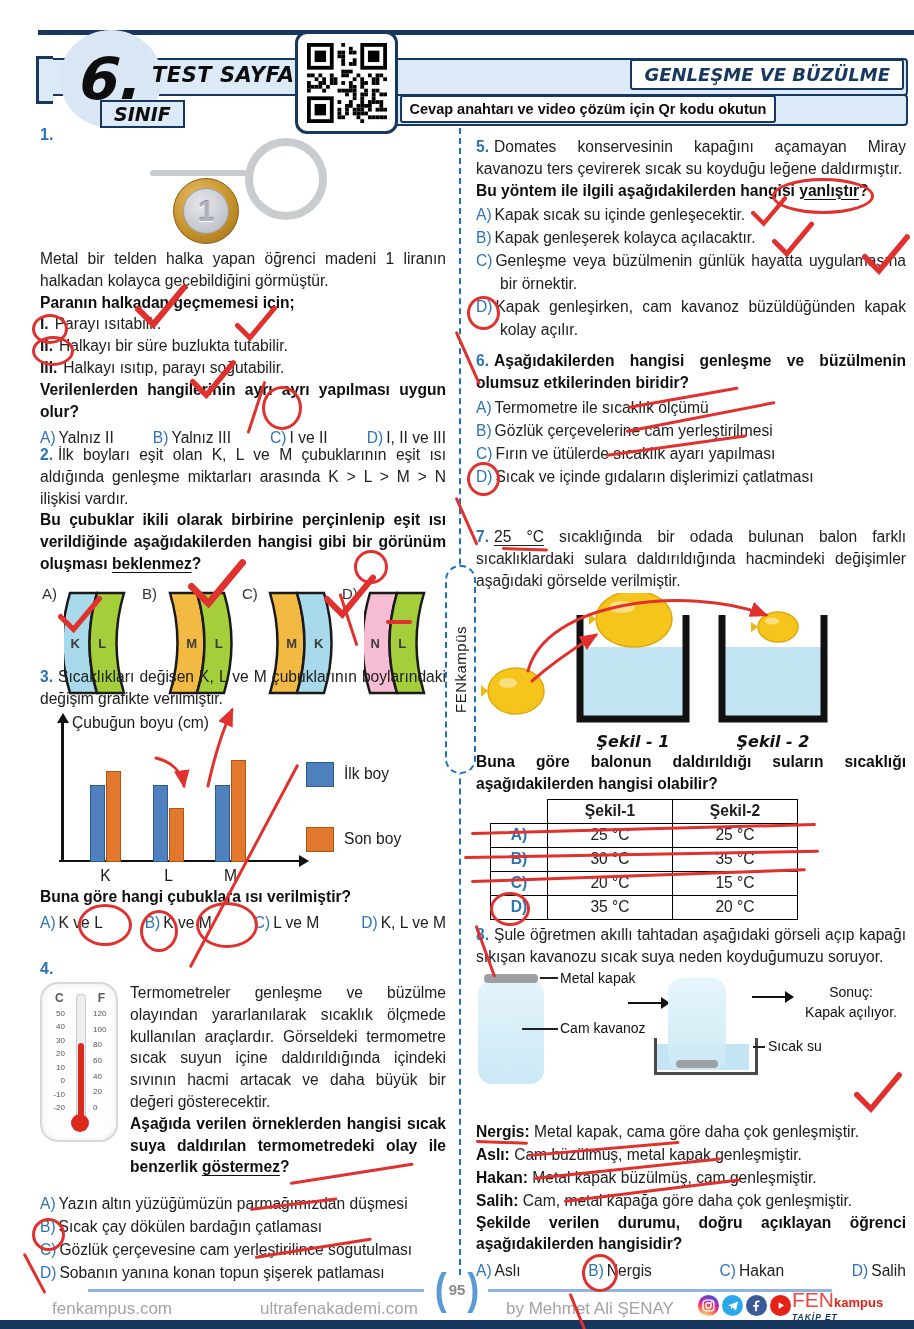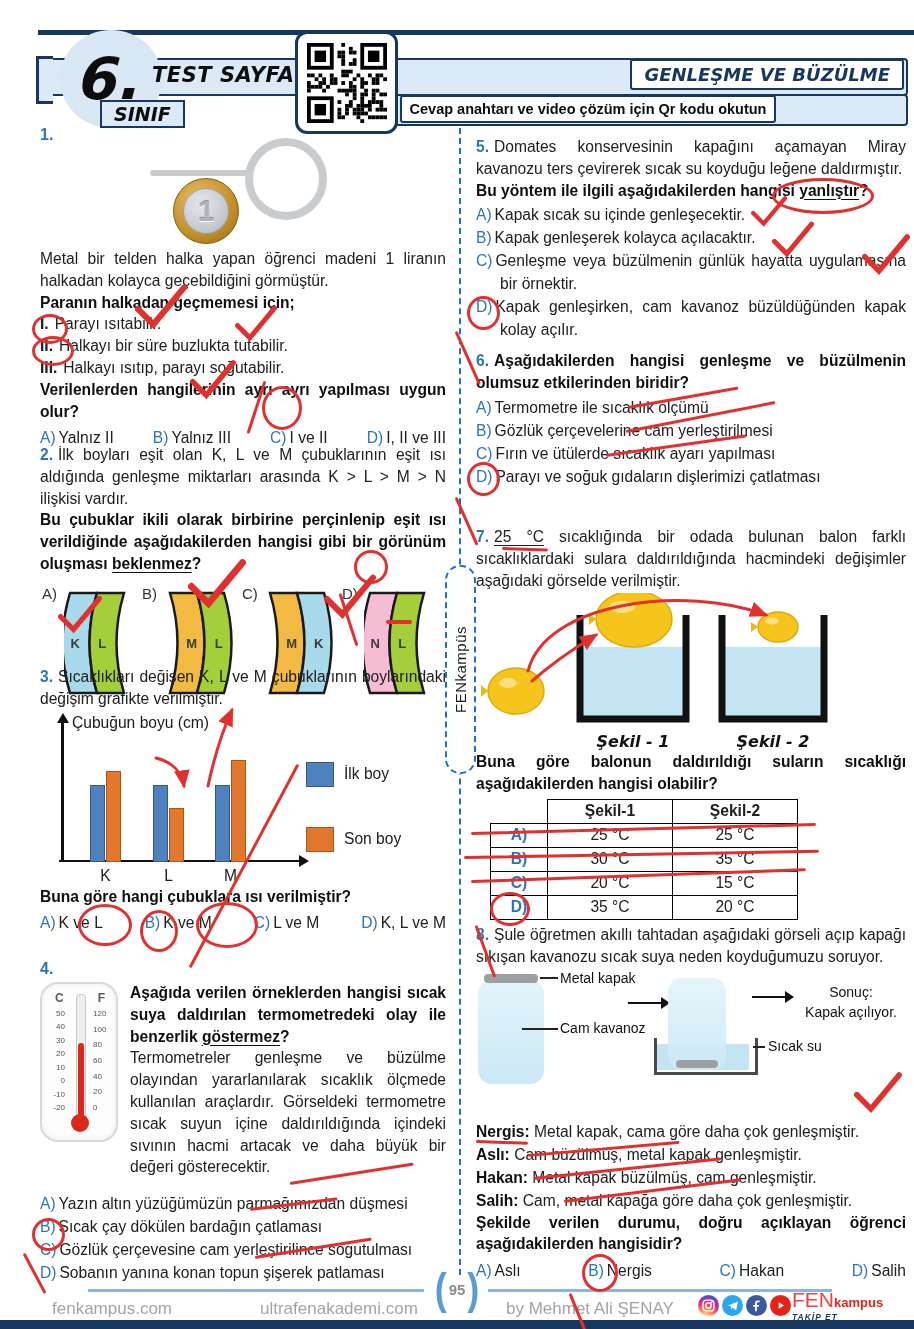--- a/index.html
+++ b/index.html
@@ -483,22 +483,22 @@
               <div>40</div>
               <div>20</div>
               <div>0</div>
             </div>
           <div class="ttube">
               <div class="tmerc"></div>
             </div>
           <div class="tbulb"></div>
         </div>
         <div class="q4-text">
+          <p class="bt">Termometreler genleşme ve büzülme olayından yararlanılarak sıcaklık ölçmede kullanılan araçlardır. Görseldeki termometre sıcak suyun içine daldırıldığında içindeki sıvının hacmi artacak ve daha büyük bir değeri gösterecektir.</p>
           <p class="bt bq"><span>Aşağıda verilen örneklerden hangisi sıcak suya daldırılan termometredeki olay ile benzerlik </span><span class="u">göstermez</span><span>?</span></p>
-          <p class="bt">Termometreler genleşme ve büzülme olayından yararlanılarak sıcaklık ölçmede kullanılan araçlardır. Görseldeki termometre sıcak suyun içine daldırıldığında içindeki sıvının hacmi artacak ve daha büyük bir değeri gösterecektir.</p>
         </div>
       </div>
       <div class="opts-block" style="margin-top:14px;">
           <span class="opt"><span class="ol">A)</span><span class="ot">Yazın altın yüzüğümüzün parmağımızdan düşmesi</span></span>
           <span class="opt"><span class="ol">B)</span><span class="ot">Sıcak çay dökülen bardağın çatlaması</span></span>
           <span class="opt"><span class="ol">C)</span><span class="ot">Gözlük çerçevesine cam yerleştirilince soğutulması</span></span>
           <span class="opt"><span class="ol">D)</span><span class="ot">Sobanın yanına konan topun şişerek patlaması</span></span>
         </div>
       <div class="marks">
         <div class="rs" style="left:250px;top:222px;width:125px;transform:rotate(-9deg);"></div>
@@ -536,21 +536,21 @@
         <div class="rs" style="left:-20px;top:194px;width:58px;transform:rotate(66deg);"></div>
       </div>
     </article>
 
     <article class="q" id="q6">
       <p class="bt bq"><span class="qnum">6.</span><span>Aşağıdakilerden hangisi genleşme ve büzülmenin olumsuz etkilerinden biridir?</span></p>
       <div class="opts-block" style="margin-top:2px;">
           <span class="opt"><span class="ol">A)</span><span class="ot">Termometre ile sıcaklık ölçümü</span></span>
           <span class="opt"><span class="ol">B)</span><span class="ot">Gözlük çerçevelerine cam yerleştirilmesi</span></span>
           <span class="opt"><span class="ol">C)</span><span class="ot">Fırın ve ütülerde sıcaklık ayarı yapılması</span></span>
-          <span class="opt"><span class="ol">D)</span><span class="ot">Parayı ve soğuk gıdaların dişlerimizi çatlatması</span></span>
+          <span class="opt"><span class="ol">D)</span><span class="ot">Sıcak ve içinde gıdaların dişlerimizi çatlatması</span></span>
         </div>
       <div class="marks">
         <div class="rs" style="left:152px;top:56px;width:112px;transform:rotate(-10deg);"></div>
         <div class="rs" style="left:150px;top:80px;width:152px;transform:rotate(-11deg);"></div>
         <div class="rs" style="left:130px;top:104px;width:142px;transform:rotate(-8deg);"></div>
         <div class="rc" style="left:-9px;top:112px;width:27px;height:28px;"></div>
         <div class="rs" style="left:-20px;top:146px;width:52px;transform:rotate(66deg);"></div>
       </div>
     </article>
 

